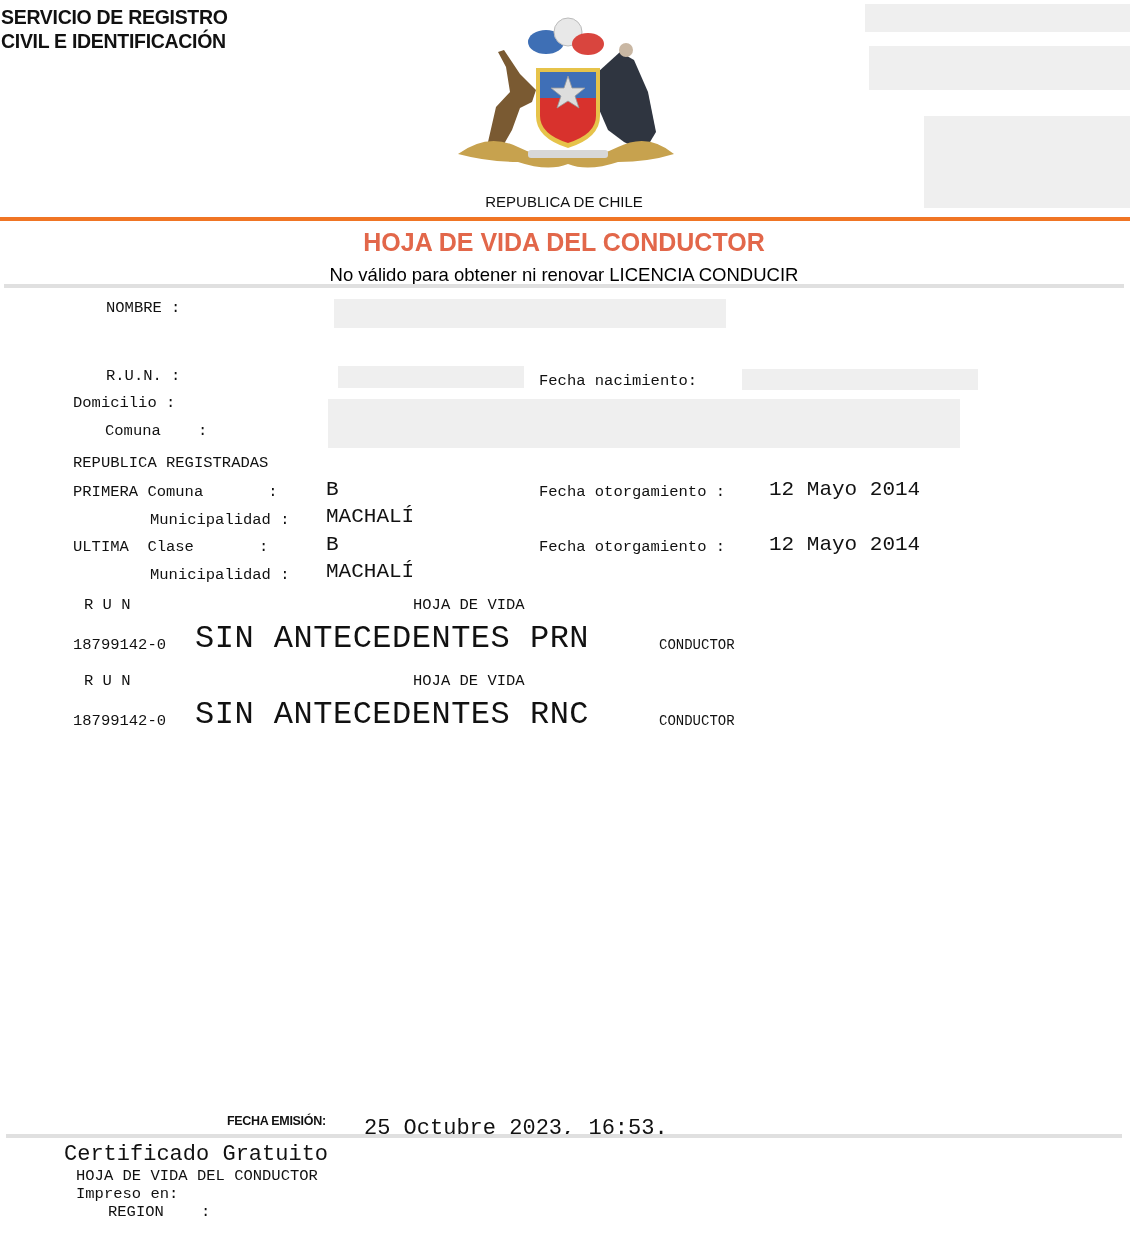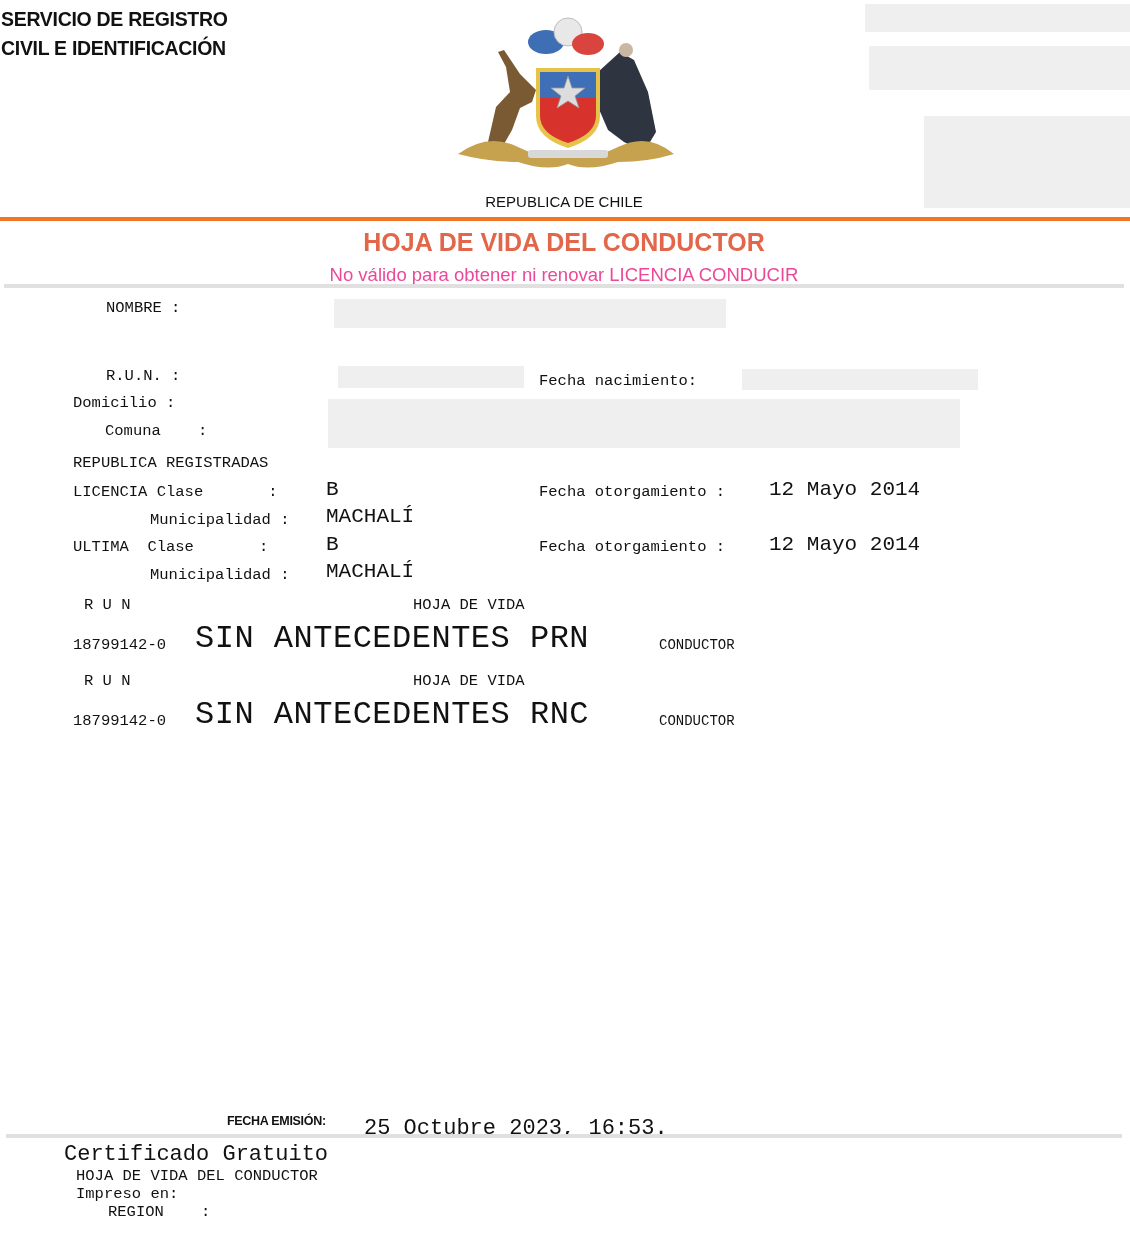--- a/index.html
+++ b/index.html
@@ -2,25 +2,25 @@
 <html><head>
 <meta charset="utf-8">
 <style>
   html, body { margin:0; padding:0; background:#ffffff; }
   body { width:1130px; height:1238px; position:relative; overflow:hidden; color:#111; }
   .abs { position:absolute; white-space:pre; }
   .sans { font-family:"Liberation Sans", sans-serif; }
   .mono { font-family:"Liberation Mono", monospace; }
   .redact { position:absolute; background:#efefef; }
 
-  .org { left:1px; top:5px; font-size:19.5px; font-weight:bold; line-height:29px; letter-spacing:-0.3px; }
+  .org { left:1px; top:5px; font-size:19.5px; font-weight:bold; line-height:24px; letter-spacing:-0.3px; }
   .republica { left:0; width:1128px; top:193px; text-align:center; font-size:15px; }
   .orange-rule { position:absolute; left:0; top:217px; width:1130px; height:4px; background:#f07524; }
   .title { left:0; width:1128px; top:228px; text-align:center; font-size:25px; font-weight:bold; color:#e2674a; }
-  .subtitle { left:0; width:1128px; top:264px; text-align:center; font-size:18.5px; color:#ec4899; }
+  .subtitle { left:0; width:1128px; top:264px; text-align:center; font-size:18.5px; color:#000000; }
   .gray-rule { position:absolute; height:4px; background:#e0e0e0; }
 
   .lbl { font-size:15.5px; }
   .val { font-size:21px; }
   .big { font-size:32px; letter-spacing:0.5px;text-align:right; }
   .small { font-size:14px; }
 
   
   .coat { position:absolute; left:448px; top:12px; width:232px; height:160px; }
 </style>
@@ -69,21 +69,21 @@
 <div class="redact" style="left:338px; top:366px; width:186px; height:22px;"></div>
 <div class="abs mono lbl" style="left:539px; top:372px;">Fecha nacimiento:</div>
 <div class="redact" style="left:742px; top:369px; width:236px; height:21px;"></div>
 
 <div class="abs mono lbl" style="left:73px; top:394px;">Domicilio :</div>
 <div class="abs mono lbl" style="left:73px; top:422px;margin-left:32px;">Comuna    :</div>
 <div class="redact" style="left:328px; top:399px; width:632px; height:49px;"></div>
 
 <div class="abs mono lbl" style="left:73px; top:454px;">REPUBLICA REGISTRADAS</div>
 
-<div class="abs mono lbl" style="left:73px; top:483px;">LICENCIA Clase       :</div>
+<div class="abs mono lbl" style="left:73px; top:483px;">PRIMERA Comuna       :</div>
 <div class="abs mono val" style="left:326px; top:478px;">B</div>
 <div class="abs mono lbl" style="left:539px; top:483px;">Fecha otorgamiento :</div>
 <div class="abs mono val" style="left:769px; top:478px;">12 Mayo 2014</div>
 <div class="abs mono lbl" style="left:150px; top:511px;">Municipalidad :</div>
 <div class="abs mono val" style="left:326px; top:505px;">MACHALÍ</div>
 
 <div class="abs mono lbl" style="left:73px; top:538px;">ULTIMA  Clase       :</div>
 <div class="abs mono val" style="left:326px; top:533px;">B</div>
 <div class="abs mono lbl" style="left:539px; top:538px;">Fecha otorgamiento :</div>
 <div class="abs mono val" style="left:769px; top:533px;">12 Mayo 2014</div>

